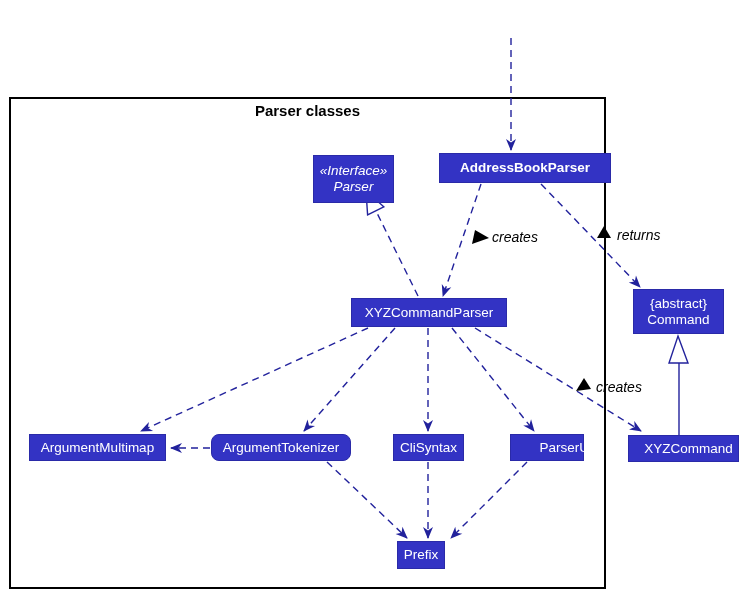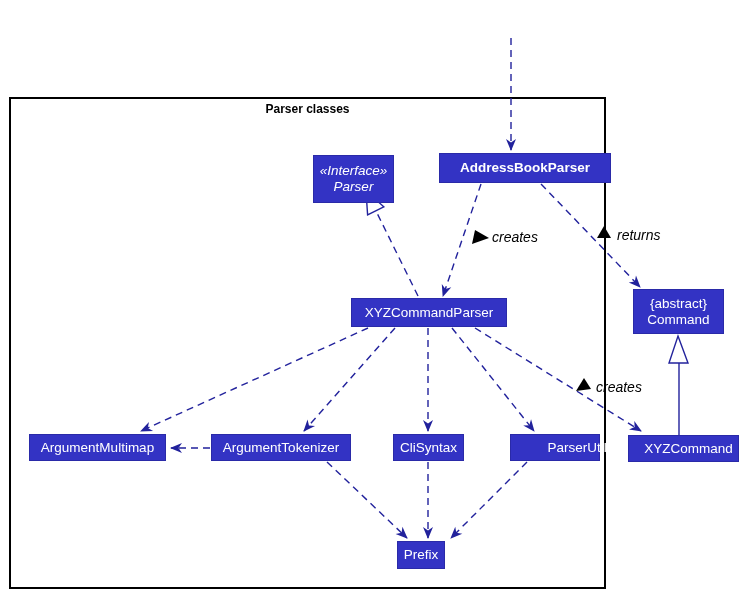--- a/index.html
+++ b/index.html
@@ -13,42 +13,42 @@
   #canvas{
     position:relative;width:743px;height:596px;background:#ffffff;
     font-family:"Liberation Sans", sans-serif;overflow:hidden;
   }
   #frame{
     position:absolute;left:9px;top:97px;width:593px;height:488px;
     border:2px solid var(--frame-border);background:transparent;
   }
   #frame-title{
     position:absolute;left:9px;top:102px;width:597px;text-align:center;
-    font-size:12px;font-weight:bold;color:var(--label-text);
+    font-size:15px;font-weight:bold;color:var(--label-text);
   }
   svg#edges{position:absolute;left:0;top:0;width:743px;height:596px;}
   .node{
     position:absolute;display:flex;flex-direction:column;align-items:center;justify-content:center;
     background:var(--node-fill);color:var(--node-text);
     font-size:13.5px;line-height:16px;text-align:center;white-space:nowrap;
     border:1px solid #2a2aa8;box-sizing:border-box;
   }
   .node .stereo{display:block;}
   .italic{font-style:italic;margin-top:12px;}
   .edge-label{
     position:absolute;font-size:14px;color:var(--label-text);white-space:nowrap;font-style:italic;
   }
   #n-interface{left:313px;top:143px;width:81px;height:48px;}
   #n-abp{left:439px;top:153px;width:172px;height:30px;font-weight:bold;}
   #n-xcp{left:351px;top:298px;width:156px;height:29px;}
   #n-command{left:633px;top:289px;width:91px;height:45px;}
   #n-argmm{left:29px;top:434px;width:137px;height:27px;text-align:right;}
-  #n-argtok{left:211px;top:434px;width:140px;height:27px;}
+  #n-argtok{left:211px;top:434px;width:140px;height:27px;border-radius:8px;}
   #n-clisyntax{left:393px;top:434px;width:71px;height:27px;}
-  #n-parserutil{left:510px;top:434px;width:90px;height:27px;padding-left:44px;}
+  #n-parserutil{left:510px;top:434px;width:74px;height:27px;padding-left:44px;}
   #n-xyzcmd{left:628px;top:435px;width:111px;height:27px;padding-left:10px;}
   #n-prefix{left:397px;top:541px;width:48px;height:28px;}
   #lbl-creates-top{left:492px;top:229px;}
   #lbl-returns{left:617px;top:227px;}
   #lbl-creates-bottom{left:596px;top:379px;}
 </style>
 </head>
 <body>
 
 <div id="canvas">

